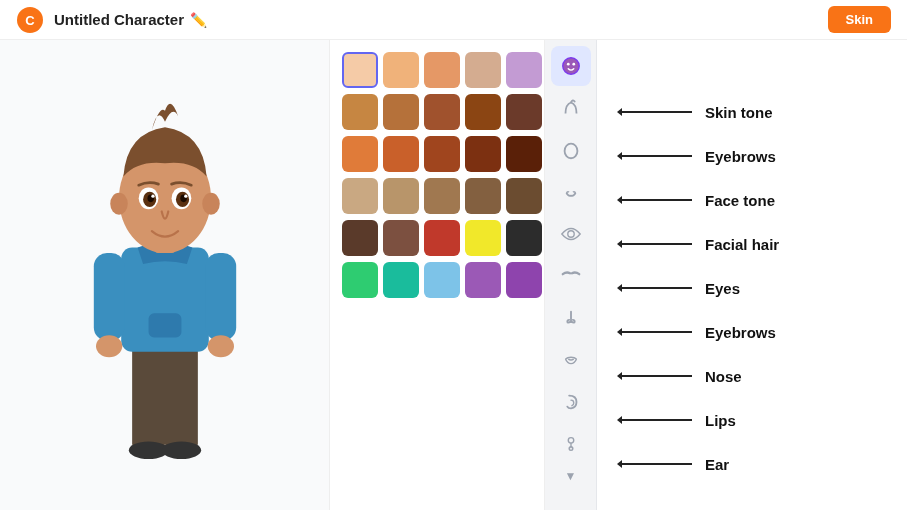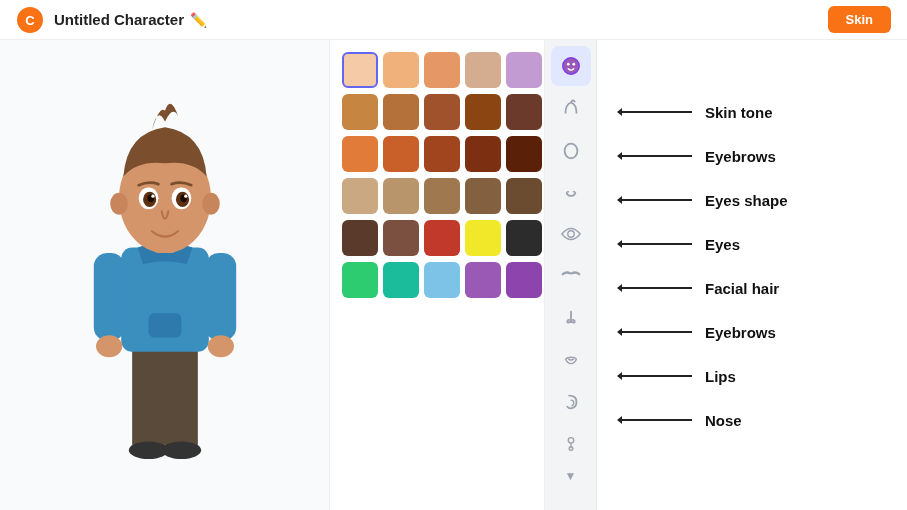--- a/index.html
+++ b/index.html
@@ -404,62 +404,71 @@
       </span>
       <span class="label-text">Eyebrows</span>
     </div>
     <div class="label-row">
       <span class="label-arrow">
         <svg viewBox="0 0 80 16" xmlns="http://www.w3.org/2000/svg">
           <line x1="75" y1="8" x2="5" y2="8" stroke="#222" stroke-width="2"></line>
           <polygon points="5,4 5,12 0,8" fill="#222"></polygon>
         </svg>
       </span>
-      <span class="label-text">Eyes shape</span>
+      <span class="label-text">Face tone</span>
+    </div>
+    <div class="label-row">
+      <span class="label-arrow">
+        <svg viewBox="0 0 80 16" xmlns="http://www.w3.org/2000/svg">
+          <line x1="75" y1="8" x2="5" y2="8" stroke="#222" stroke-width="2"></line>
+          <polygon points="5,4 5,12 0,8" fill="#222"></polygon>
+        </svg>
+      </span>
+      <span class="label-text">Facial hair</span>
     </div>
     <div class="label-row">
       <span class="label-arrow">
         <svg viewBox="0 0 80 16" xmlns="http://www.w3.org/2000/svg">
           <line x1="75" y1="8" x2="5" y2="8" stroke="#222" stroke-width="2"></line>
           <polygon points="5,4 5,12 0,8" fill="#222"></polygon>
         </svg>
       </span>
       <span class="label-text">Eyes</span>
     </div>
     <div class="label-row">
       <span class="label-arrow">
         <svg viewBox="0 0 80 16" xmlns="http://www.w3.org/2000/svg">
           <line x1="75" y1="8" x2="5" y2="8" stroke="#222" stroke-width="2"></line>
           <polygon points="5,4 5,12 0,8" fill="#222"></polygon>
         </svg>
       </span>
-      <span class="label-text">Facial hair</span>
-    </div>
-    <div class="label-row">
-      <span class="label-arrow">
-        <svg viewBox="0 0 80 16" xmlns="http://www.w3.org/2000/svg">
-          <line x1="75" y1="8" x2="5" y2="8" stroke="#222" stroke-width="2"></line>
-          <polygon points="5,4 5,12 0,8" fill="#222"></polygon>
-        </svg>
-      </span>
       <span class="label-text">Eyebrows</span>
     </div>
     <div class="label-row">
       <span class="label-arrow">
         <svg viewBox="0 0 80 16" xmlns="http://www.w3.org/2000/svg">
           <line x1="75" y1="8" x2="5" y2="8" stroke="#222" stroke-width="2"></line>
           <polygon points="5,4 5,12 0,8" fill="#222"></polygon>
         </svg>
       </span>
+      <span class="label-text">Nose</span>
+    </div>
+    <div class="label-row">
+      <span class="label-arrow">
+        <svg viewBox="0 0 80 16" xmlns="http://www.w3.org/2000/svg">
+          <line x1="75" y1="8" x2="5" y2="8" stroke="#222" stroke-width="2"></line>
+          <polygon points="5,4 5,12 0,8" fill="#222"></polygon>
+        </svg>
+      </span>
       <span class="label-text">Lips</span>
     </div>
     <div class="label-row">
       <span class="label-arrow">
         <svg viewBox="0 0 80 16" xmlns="http://www.w3.org/2000/svg">
           <line x1="75" y1="8" x2="5" y2="8" stroke="#222" stroke-width="2"></line>
           <polygon points="5,4 5,12 0,8" fill="#222"></polygon>
         </svg>
       </span>
-      <span class="label-text">Nose</span>
+      <span class="label-text">Ear</span>
     </div>
   </div>
 
 </div>
 
 </body></html>

